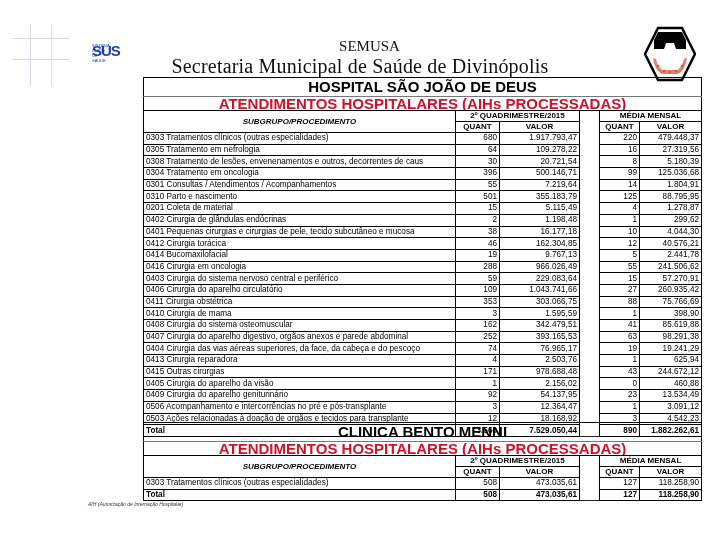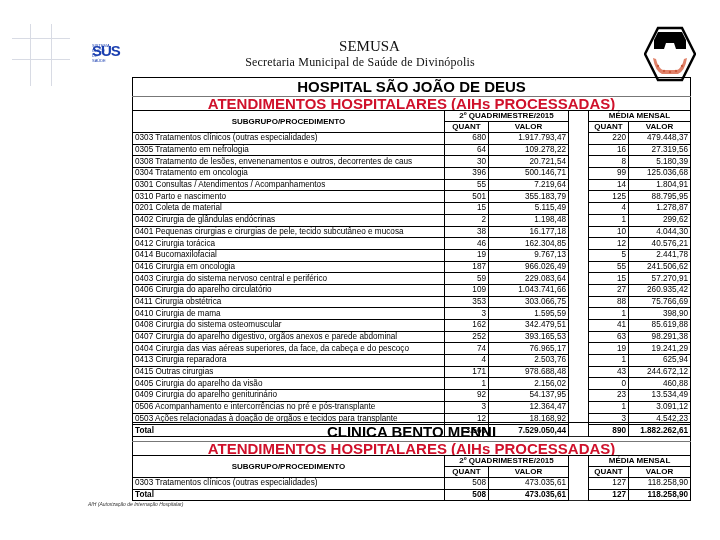--- a/index.html
+++ b/index.html
@@ -1,42 +1,42 @@
 <!DOCTYPE html>
 <html><head>
 <meta charset="utf-8">
 <style>
   * { box-sizing: border-box; margin: 0; padding: 0; }
   html, body { width: 720px; height: 540px; background: #ffffff; overflow: hidden; }
   body { position: relative; font-family: "Liberation Sans", sans-serif; color: #000; }
 
   .header-title { position: absolute; left: 0; width: 720px; text-align: center; font-family: "Liberation Serif", serif; color: #111; }
   .header-title.t1 { top: 38px; font-size: 15px; padding-left: 19px; }
-  .header-title.t2 { top: 55px; font-size: 12px; letter-spacing: 0.2px; }
+  .header-title.t2 { top: 55px; font-size: 20px; letter-spacing: 0.2px; }
 
   .sus-logo { position: absolute; left: 8px; top: 24px; width: 100px; height: 62px; }
   .sus-cross-v { position: absolute; left: 22px; top: 0; width: 22px; height: 62px; border-left: 1px solid #d8dbe4; border-right: 1px solid #d8dbe4; }
   .sus-cross-h { position: absolute; left: 4px; top: 14px; width: 58px; height: 22px; border-top: 1px solid #d8dbe4; border-bottom: 1px solid #d8dbe4; }
   .sus-text { position: absolute; left: 64px; top: 18px; font-size: 15px; font-weight: bold; color: #1a3fb0; letter-spacing: -1px; margin-left: 20px; }
   .sus-sub { position: absolute; left: 84px; top: 19px; font-size: 4px; line-height: 5px; color: #1a3fb0; }
 
   .right-logo { position: absolute; left: 644px; top: 26px; width: 52px; height: 56px; }
 
-  .tbl-wrap { position: absolute; left: 87px; width: 558px; padding-left: 45px; }
+  .tbl-wrap { position: absolute; left: 98px; width: 558px; padding-left: 45px; }
   .tbl-wrap.t-a { top: 77px; }
   .tbl-wrap.t-b { top: 422px; }
 
   table { border-collapse: collapse; width: 558px; table-layout: fixed; }
   td { border: 1px solid #000; font-size: 8.2px; line-height: 10px; height: 11.7px; padding: 0 2px; white-space: nowrap; overflow: hidden; }
   td.num { text-align: right; }
   td.gap { border-top: none; border-bottom: none; }
   tr.title td { font-size: 15px; font-weight: bold; text-align: center; height: 19px; line-height: 18px; border-bottom: 1px solid #777; }
   tr.subtitle td { font-size: 15px; font-weight: bold; color: #d0112b; text-align: center; height: 14px; line-height: 13px; }
   tr.hdr td { font-size: 8px; font-weight: bold; text-align: center; height: 11px; }
-  td.proc-h { vertical-align: middle; }
+  td.proc-h { vertical-align: middle; font-style: italic; }
   tr.total td { font-weight: bold; }
   .outer { border: 1.5px solid #222; }
 
   .footnote { position: absolute; left: 88px; top: 501px; font-size: 5px; font-style: italic; color: #333; }
 </style>
 </head>
 <body>
 
 <div class="sus-logo">
   <div class="sus-cross-v"></div>
@@ -173,21 +173,21 @@
         <tr>
           <td>0414 Bucomaxilofacial</td>
           <td class="num">19</td>
           <td class="num">9.767,13</td>
           <td class="gap"></td>
           <td class="num">5</td>
           <td class="num">2.441,78</td>
         </tr>
         <tr>
           <td>0416 Cirurgia em oncologia</td>
-          <td class="num">187</td>
+          <td class="num">288</td>
           <td class="num">966.026,49</td>
           <td class="gap"></td>
           <td class="num">55</td>
           <td class="num">241.506,62</td>
         </tr>
         <tr>
           <td>0403 Cirurgia do sistema nervoso central e periférico</td>
           <td class="num">59</td>
           <td class="num">229.083,64</td>
           <td class="gap"></td>

